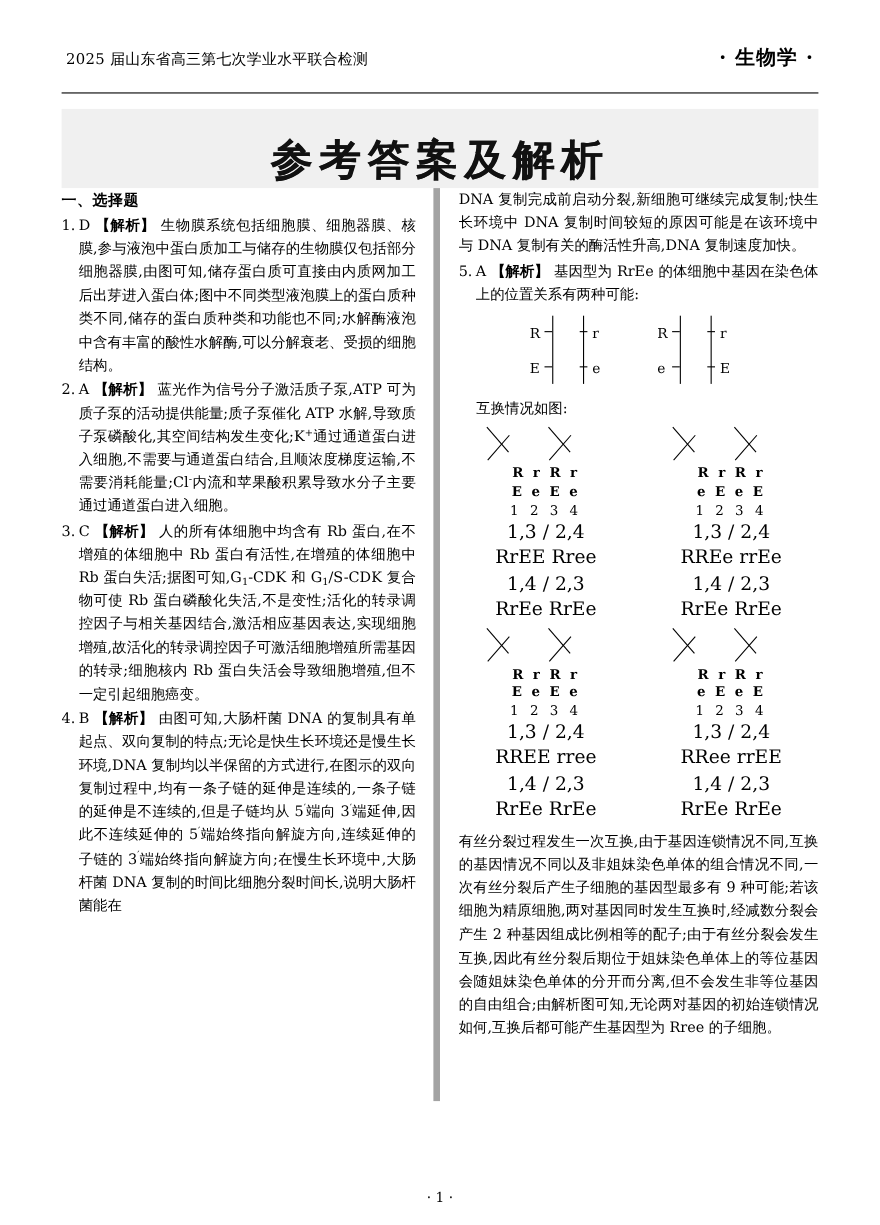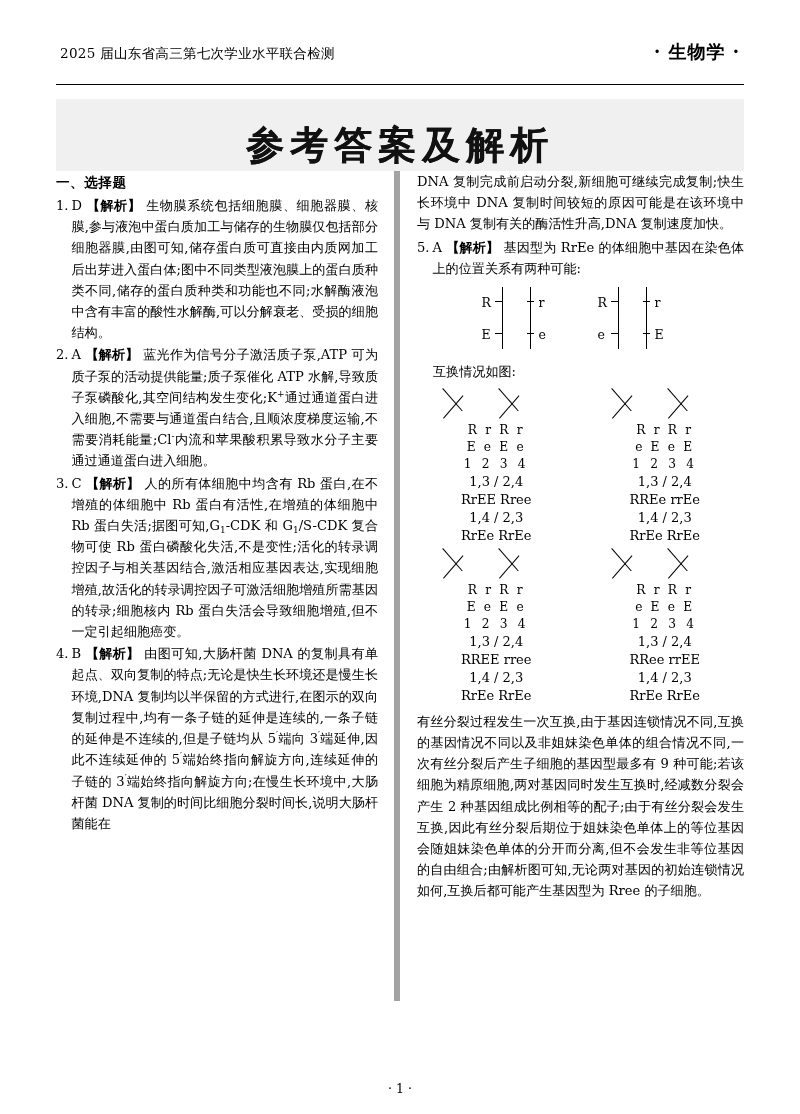--- a/index.html
+++ b/index.html
@@ -134,24 +134,24 @@
   .xfig .sx.r { left: 62px; }
   .xfig .sx:before, .xfig .sx:after {
     content: ""; position: absolute; left: 0; top: 0;
     width: 30px; height: 0; border-top: 1px solid #000;
     transform-origin: 0 0;
   }
   .xfig .sx:before { transform: rotate(49deg); }
   .xfig .sx:after  { transform: rotate(-49deg) translateY(0); top: 30px; }
   .xrow-letters {
     display: flex; justify-content: center; gap: 2px;
-    font-size: 12.2px; letter-spacing: 2.2px;
+    font-size: 12.2px; letter-spacing: 2.2px; font-weight: bold;
   }
   .xnums { font-size: 12.2px; letter-spacing: 3.2px; }
-  .xres { font-size: 13px; }
+  .xres { font-size: 17px; }
   
   .footer {
     position: absolute;
     left: 0; bottom: 18px;
     width: 100%;
     text-align: center;
     font-size: 12.5px;
   }
 </style>
 </head>

